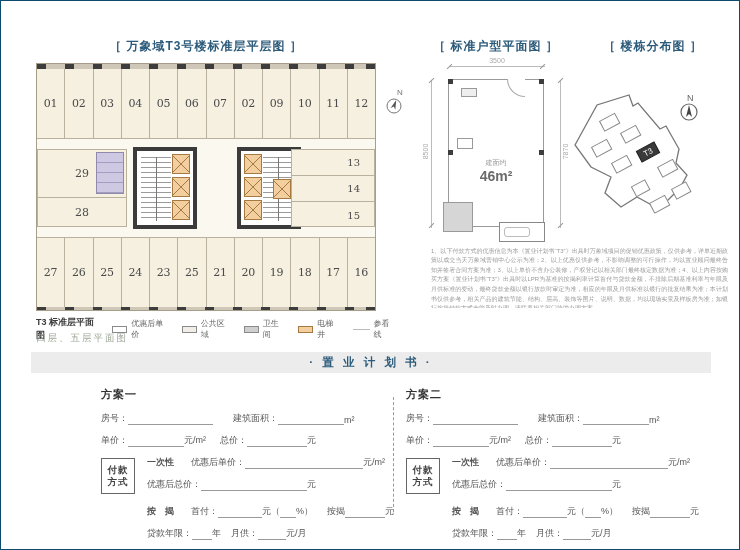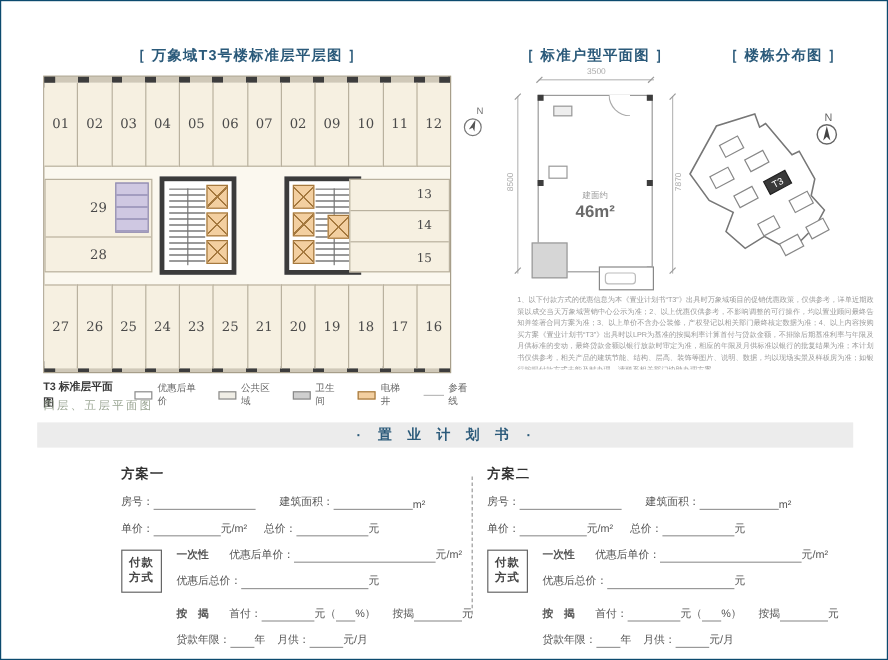--- a/index.html
+++ b/index.html
@@ -88,21 +88,21 @@
 
   
   .sitemap { position:absolute; left:566px; top:88px; width:160px; height:145px; }
 
   
   .notes-wrap { position:absolute; left:430px; top:245px; width:297px; height:62px; overflow:hidden; }
   .notes { width:495px; transform:scale(0.6); transform-origin:0 0; font-size:10px; line-height:16px; color:#9a9a9a; text-align:justify; }
 
   
   .banner { position:absolute; left:30px; top:351px; width:680px; height:21px; background:#ececec;
-     display:flex; align-items:center; justify-content:center; font-size:11.5px; font-weight:bold; color:#2b5a7a; letter-spacing:3px;font-family:Liberation Mono, monospace; }
+     display:flex; align-items:center; justify-content:center; font-size:11.5px; font-weight:bold; color:#2b5a7a; letter-spacing:3px; }
 
   
   .scheme { position:absolute; top:386px; width:280px; font-size:9px; color:#555; }
   #scheme1 { left:100px; } #scheme2 { left:405px; }
   .scheme h3 { font-size:11px; font-weight:bold; color:#333; margin-bottom:10px; letter-spacing:1px; }
   .frow { display:flex; align-items:flex-end; margin-bottom:9px; white-space:nowrap; }
   .ul { display:inline-block; border-bottom:1px solid #999; height:10px; }
   .ul.w85 { width:85px; } .ul.w70 { width:66px; } .ul.w58 { width:56px; } .ul.w62 { width:60px; }
   .ul.w118 { width:118px; } .ul.w108 { width:106px; }
   .ul.w48 { width:44px; } .ul.w18 { width:16px; } .ul.w42 { width:40px; }

